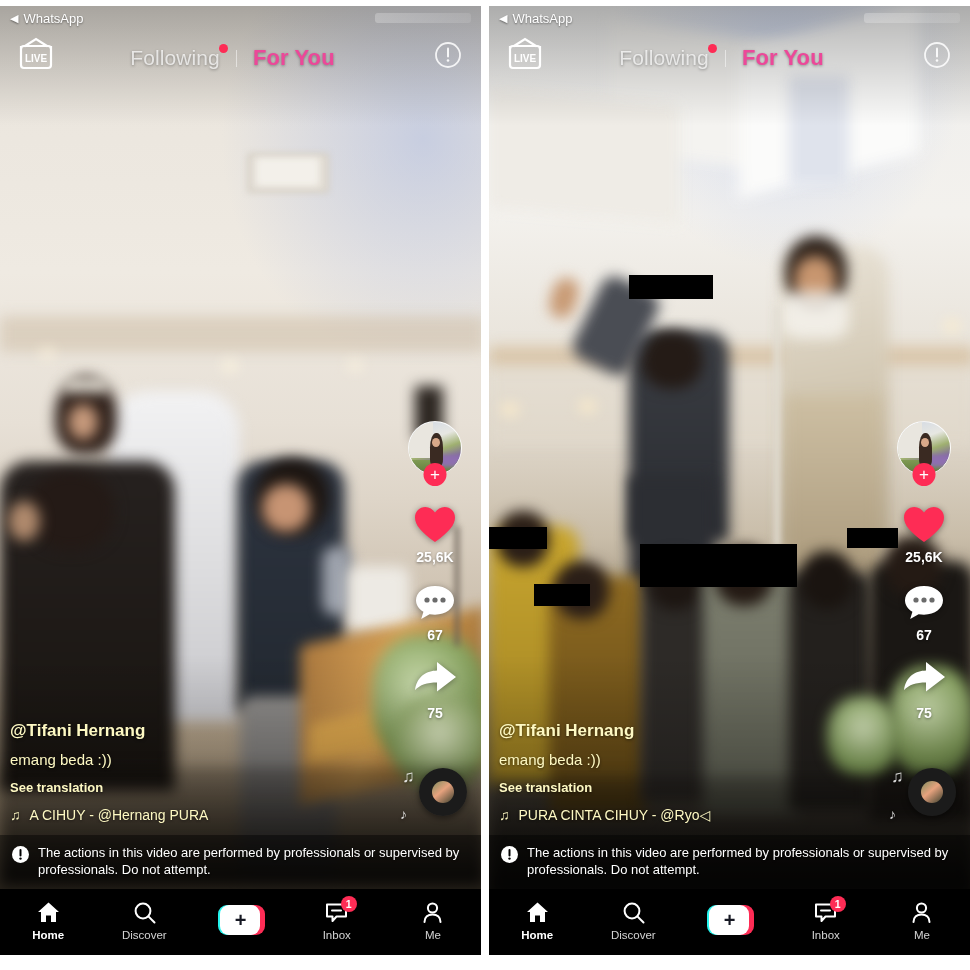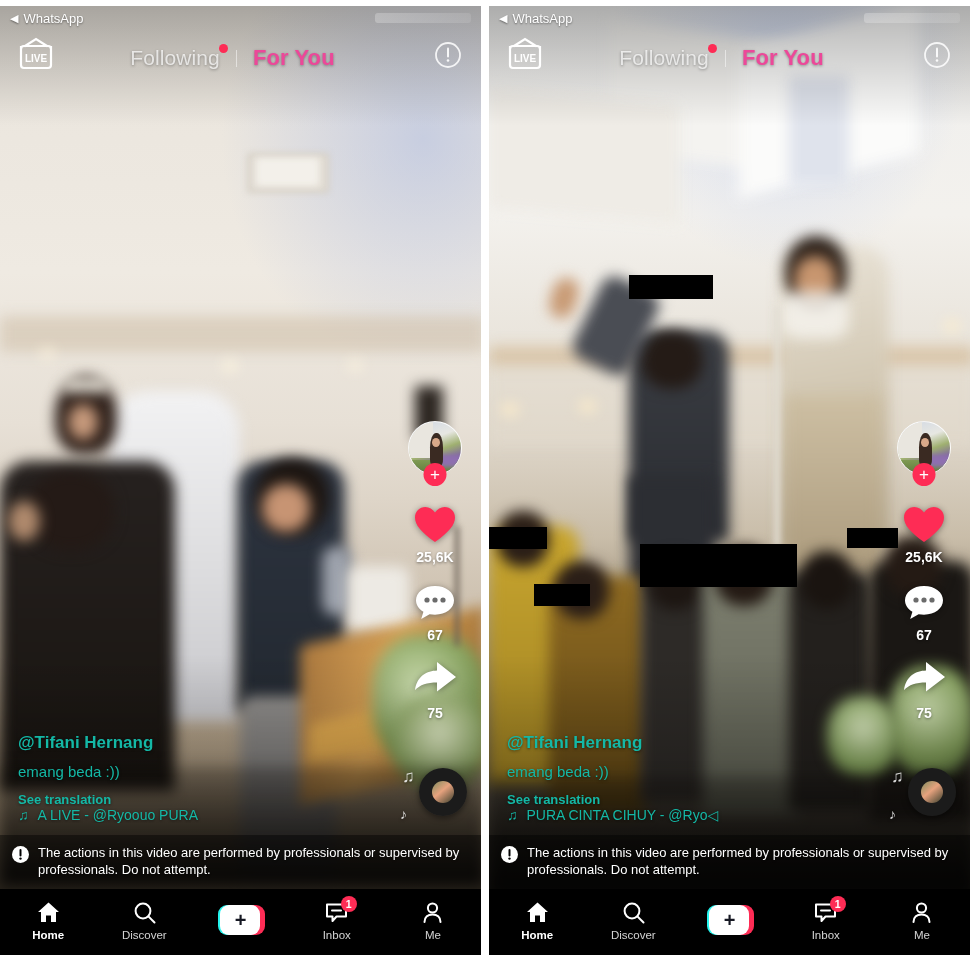--- a/index.html
+++ b/index.html
@@ -191,29 +191,29 @@
   .notes {
     position: absolute; z-index: 10;
     color: rgba(255,255,255,.85);
     text-shadow: 0 1px 3px rgba(0,0,0,.5);
   }
   .note1 { right: 66px; bottom: 168px; font-size: 17px; }
   .note2 { right: 74px; bottom: 133px; font-size: 14px; }
 
   
   .caption {
-    position: absolute; left: 18px; bottom: 132px;
+    position: absolute; left: 10px; bottom: 132px;
     width: 330px;
     z-index: 9;
-    color: #14b8a6;
+    color: #fef9c3;
     text-shadow: 0 1px 3px rgba(0,0,0,.55);
   }
   .c-user { font-size: 17px; font-weight: bold; margin-bottom: 10px; }
   .c-desc { font-size: 15px; margin-bottom: 12px; }
-  .c-trans { font-size: 13px; font-weight: bold; }
+  .c-trans { font-size: 13px; font-weight: bold; margin-bottom: 12px; }
   .c-music { font-size: 14px; display: flex; align-items: center; gap: 9px; white-space: nowrap; overflow: hidden; }
   .c-music .mnote { font-size: 14px; }
 
   
   .banner {
     position: absolute; left: 0; right: 0; bottom: 66px;
     background: rgba(0,0,0,.42);
     padding: 9px 14px 10px 12px;
     display: flex; gap: 9px; align-items: flex-start;
     z-index: 11;
@@ -418,21 +418,21 @@
     </div>
     <div class="notes note1">♫</div>
     <div class="notes note2">♪</div>
 
     <div class="caption">
       <div class="c-user">@Tifani Hernang</div>
       <div class="c-desc">emang beda :))</div>
       <div class="c-trans">See translation</div>
       <div class="c-music">
         <span class="mnote">♫</span>
-        <span>A LIVE - @Ryoouo   PURA</span>
+        <span>A CIHUY - @Hernang   PURA</span>
       </div>
     </div>
 
     <div class="banner">
       <div class="banner-icon">
         <svg viewBox="0 0 17 17">
           <circle cx="8.5" cy="8.5" r="8.5" fill="#fff"></circle>
           <path d="M8.5 3.9 L8.5 9.6" stroke="#000" stroke-width="2" stroke-linecap="round"></path>
           <circle cx="8.5" cy="12.6" r="1.2" fill="#000"></circle>
         </svg>

